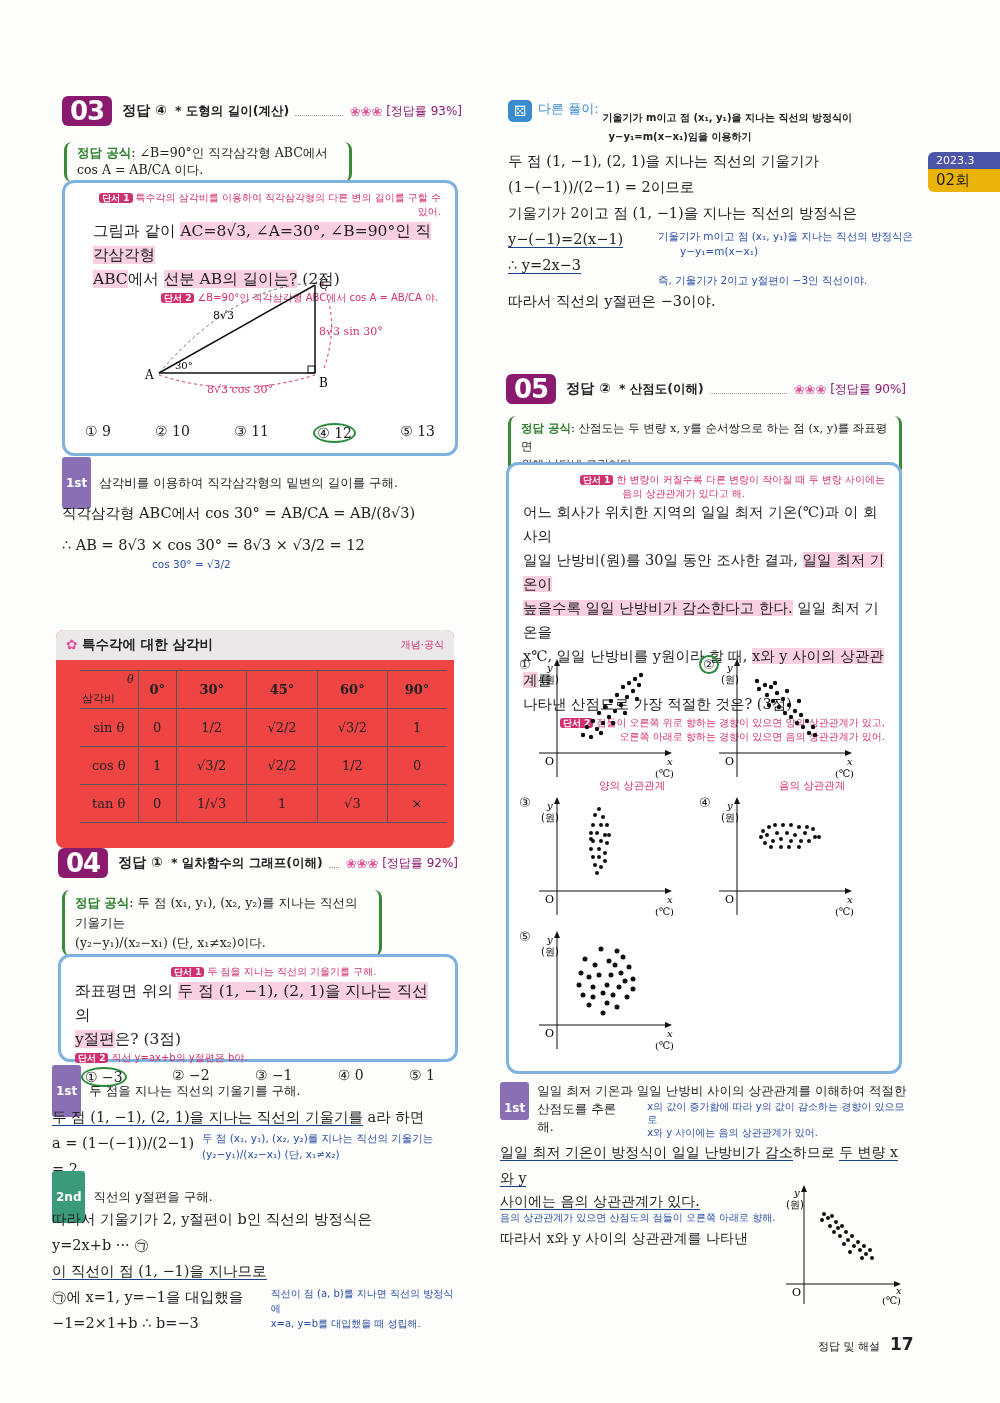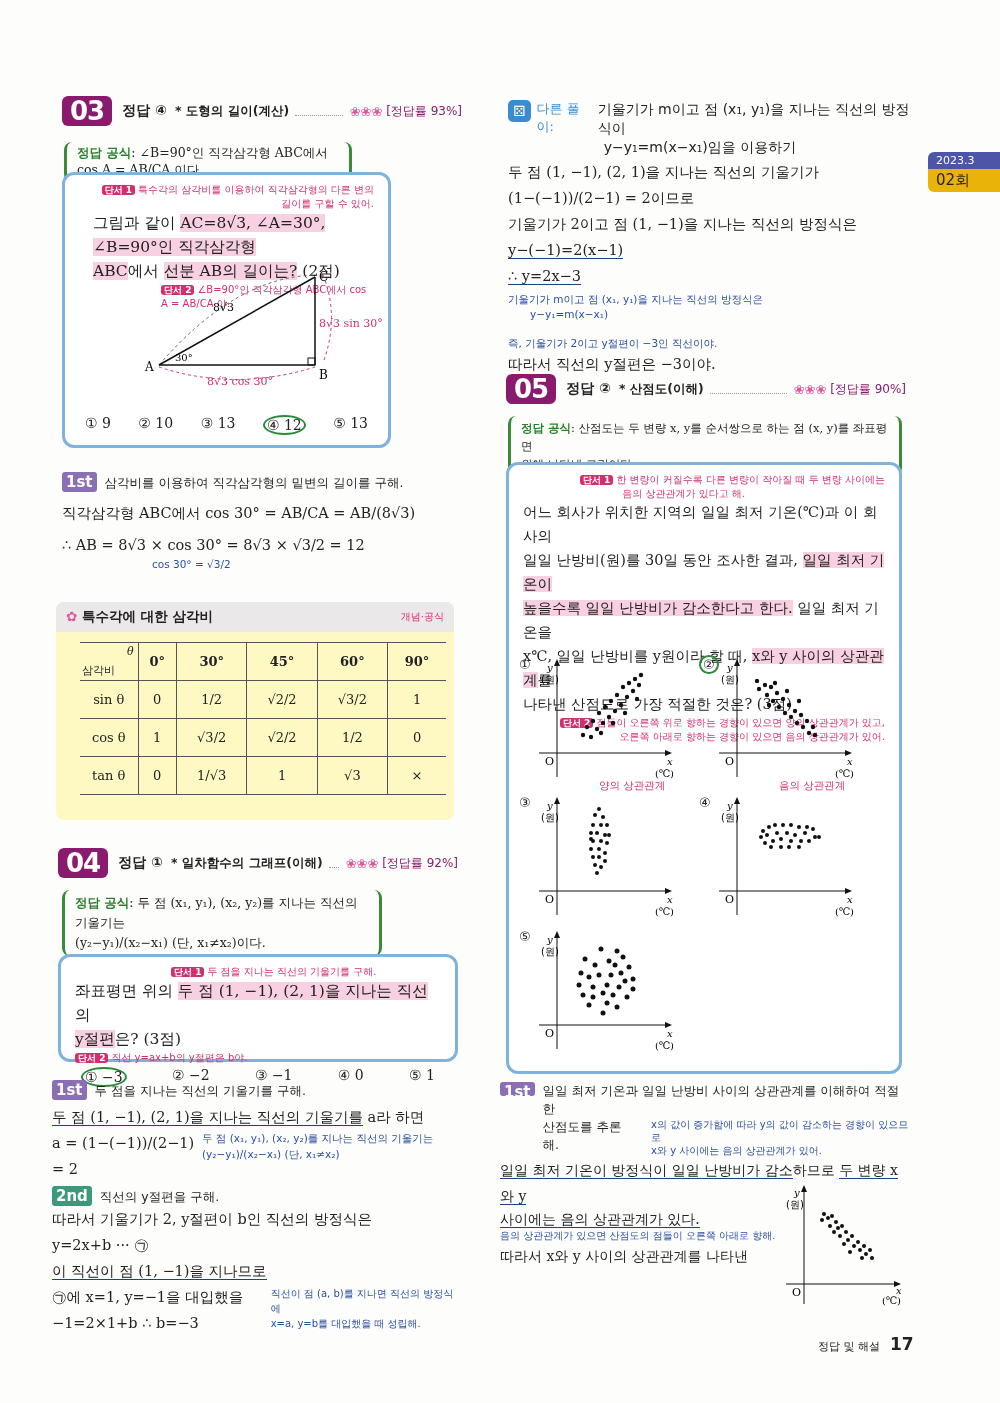--- a/index.html
+++ b/index.html
@@ -15,31 +15,31 @@
   .head-rate { color: #8a1a6e; font-family: "DejaVu Sans", sans-serif; font-size: 12px; margin-left: 4px; }
   .formula { border-left: 3px solid #3a8a3a; border-right: 3px solid #3a8a3a; border-radius: 8px; padding: 3px 10px; font-size: 12.5px; }
   .formula .lbl { color: #2a7f2a; font-weight: bold; font-family: "DejaVu Sans", sans-serif; }
   .qbox { border: 3px solid #7fb2dd; border-radius: 12px; background: #fff; padding: 8px 14px; }
   .hint { font-family: "DejaVu Sans", sans-serif; font-size: 10px; color: #d03070; }
   .hint-tag { background: #d03070; color: #fff; font-weight: bold; border-radius: 3px; padding: 0 3px; font-size: 9px; margin-right: 3px; }
   .qtext { font-size: 15.5px; line-height: 24px; }
   .hl { background: #f8d0e2; }
   .choices { display: flex; justify-content: space-between; font-size: 14px; padding: 0 6px; }
   .circled-ans { border: 2px solid #2a8a3a; border-radius: 50%; padding: 0 2px; }
-  .step-tag { background: #8a6fb5; color: #fff; font-family: "DejaVu Sans", sans-serif; font-size: 15px; font-weight: bold; border-radius: 3px; padding: 1px 4px; margin-right: 8px; }
+  .step-tag { background: #8a6fb5; color: #fff; font-family: "DejaVu Sans", sans-serif; font-size: 12px; font-weight: bold; border-radius: 3px; padding: 19px 4px; margin-right: 8px; }
   .step-tag.g { background: #3a9a7a; }
   .step-title { font-family: "DejaVu Sans", sans-serif; font-size: 12.5px; }
   .body-text { font-size: 14.5px; line-height: 26px; }
   .note { font-family: "DejaVu Sans", sans-serif; font-size: 10.5px; color: #2a4fa0; }
   .note-pink { font-family: "DejaVu Sans", sans-serif; font-size: 10.5px; color: #d03070; }
   .ul { border-bottom: 1.5px solid #1e3f8a; }
   table.trig { border-collapse: collapse; width: 100%; font-size: 13px; }
   table.trig td { border-top: 1px solid #555; border-bottom: 1px solid #555; border-left: 1px solid #555; text-align: center; height: 38px; }
   table.trig td:first-child { border-left: none; }
-  .tip-box { background: #fef9c3; border-radius: 8px; }
+  .tip-box { background: #ef4444; border-radius: 8px; margin-top: 28px; }
   .side-tab { background: #4c55a8; color: #fff; font-family: "DejaVu Sans", sans-serif; }
   .scatter-label { font-family: "DejaVu Sans", sans-serif; font-size: 11px; }
 </style>
 </head>
 <body>
 
 <div class="abs" style="left:928px;top:152px;width:72px;">
   <div class="side-tab" style="font-size:11px;padding:2px 8px;border-radius:6px 0 0 0;">2023.3</div>
   <div class="sans" style="background:#eab308;font-size:15px;padding:2px 8px;border-radius:0 0 0 6px;">02회</div>
 </div>
@@ -50,21 +50,21 @@
   <span class="head-topic">* 도형의 길이(계산)</span>
   <span class="head-dots"></span>
   <span class="head-stars">❀❀❀</span>
   <span class="head-rate">[정답률 93%]</span>
 </div>
 
 <div class="abs formula" style="left:64px;top:142px;width:288px;">
   <span class="lbl">정답 공식</span><span>: ∠B=90°인 직각삼각형 ABC에서 cos A = AB/CA 이다.</span>
 </div>
 
-<div class="abs qbox" style="left:62px;top:172px;width:329px;height:276px;padding-left:28px;">
+<div class="abs qbox" style="left:62px;top:180px;width:396px;height:276px;padding-left:28px;">
   <div class="hint" style="text-align:right;">
     <span class="hint-tag">단서 1</span><span>특수각의 삼각비를 이용하여 직각삼각형의 다른 변의 길이를 구할 수 있어.</span>
   </div>
   <div class="qtext">
     <span>그림과 같이 </span><span class="hl">AC=8√3, ∠A=30°, ∠B=90°인 직각삼각형</span><br>
     <span class="hl">ABC</span><span>에서 </span><span class="hl">선분 AB의 길이는?</span><span> (2점)</span>
   </div>
   <div class="hint" style="margin-left:68px;">
     <span class="hint-tag">단서 2</span><span>∠B=90°인 직각삼각형 ABC에서 cos A = AB/CA 야.</span>
   </div>
@@ -81,21 +81,21 @@
     <text x="184" y="112" font-size="12" font-family="DejaVu Serif">B</text>
     <text x="184" y="14" font-size="12" font-family="DejaVu Serif">C</text>
     <text x="40" y="94" font-size="10" font-family="DejaVu Serif">30°</text>
     <text x="78" y="44" font-size="11" font-family="DejaVu Serif">8√3</text>
     <text x="184" y="60" font-size="11" fill="#d03070" font-family="DejaVu Serif">8√3 sin 30°</text>
     <text x="72" y="118" font-size="11" fill="#d03070" font-family="DejaVu Serif">8√3 cos 30°</text>
   </svg>
   <div class="choices abs" style="left:14px;right:14px;top:240px;">
     <span>① 9</span>
     <span>② 10</span>
-    <span>③ 13</span>
+    <span>③ 11</span>
     <span class="circled-ans">④ 12</span>
     <span>⑤ 13</span>
   </div>
 </div>
 
 <div class="abs" style="left:62px;top:472px;width:400px;">
   <div><span class="step-tag">1st</span><span class="step-title">삼각비를 이용하여 직각삼각형의 밑변의 길이를 구해.</span></div>
   <div class="body-text" style="margin-top:8px;">직각삼각형 ABC에서 cos 30° = AB/CA = AB/(8√3)</div>
   <div class="body-text" style="margin-top:6px;">∴ AB = 8√3 × cos 30° = 8√3 × √3/2 = 12</div>
   <div class="note" style="margin-left:90px;">cos 30° = √3/2</div>
@@ -206,29 +206,29 @@
       <div>직선이 점 (a, b)를 지나면 직선의 방정식에</div>
       <div>x=a, y=b를 대입했을 때 성립해.</div>
     </div>
   </div>
 </div>
 
 <div class="abs" style="left:508px;top:100px;width:410px;">
   <div style="display:flex;">
     <span style="background:#3a8ccf;color:#fff;border-radius:5px;width:24px;height:22px;text-align:center;font-size:14px;line-height:22px;">⚄</span>
     <span class="sans" style="color:#3a8ccf;font-size:13px;margin-left:6px;">다른 풀이:</span>
-    <div class="sans" style="font-weight:normal;font-size:14px;margin-left:4px;line-height:19px;">
+    <div class="sans" style="font-weight:bold;font-size:10px;margin-left:4px;line-height:19px;margin-top:8px;">
       <div>기울기가 m이고 점 (x₁, y₁)을 지나는 직선의 방정식이</div>
       <div style="padding-left:6px;">y−y₁=m(x−x₁)임을 이용하기</div>
     </div>
   </div>
   <div class="body-text" style="margin-top:2px;">두 점 (1, −1), (2, 1)을 지나는 직선의 기울기가</div>
   <div class="body-text">(1−(−1))/(2−1) = 2이므로</div>
   <div class="body-text">기울기가 2이고 점 (1, −1)을 지나는 직선의 방정식은</div>
-  <div style="display:flex;flex-direction:column;">
+  <div style="display:flex;">
     <div style="width:150px;">
       <div class="body-text"><span class="ul">y−(−1)=2(x−1)</span></div>
       <div class="body-text"><span class="ul">∴ y=2x−3</span></div>
     </div>
     <div class="note" style="line-height:15px;margin-top:3px;">
       <div>기울기가 m이고 점 (x₁, y₁)을 지나는 직선의 방정식은</div>
       <div style="padding-left:22px;">y−y₁=m(x−x₁)</div>
       <div style="margin-top:14px;">즉, 기울기가 2이고 y절편이 −3인 직선이야.</div>
     </div>
   </div>

